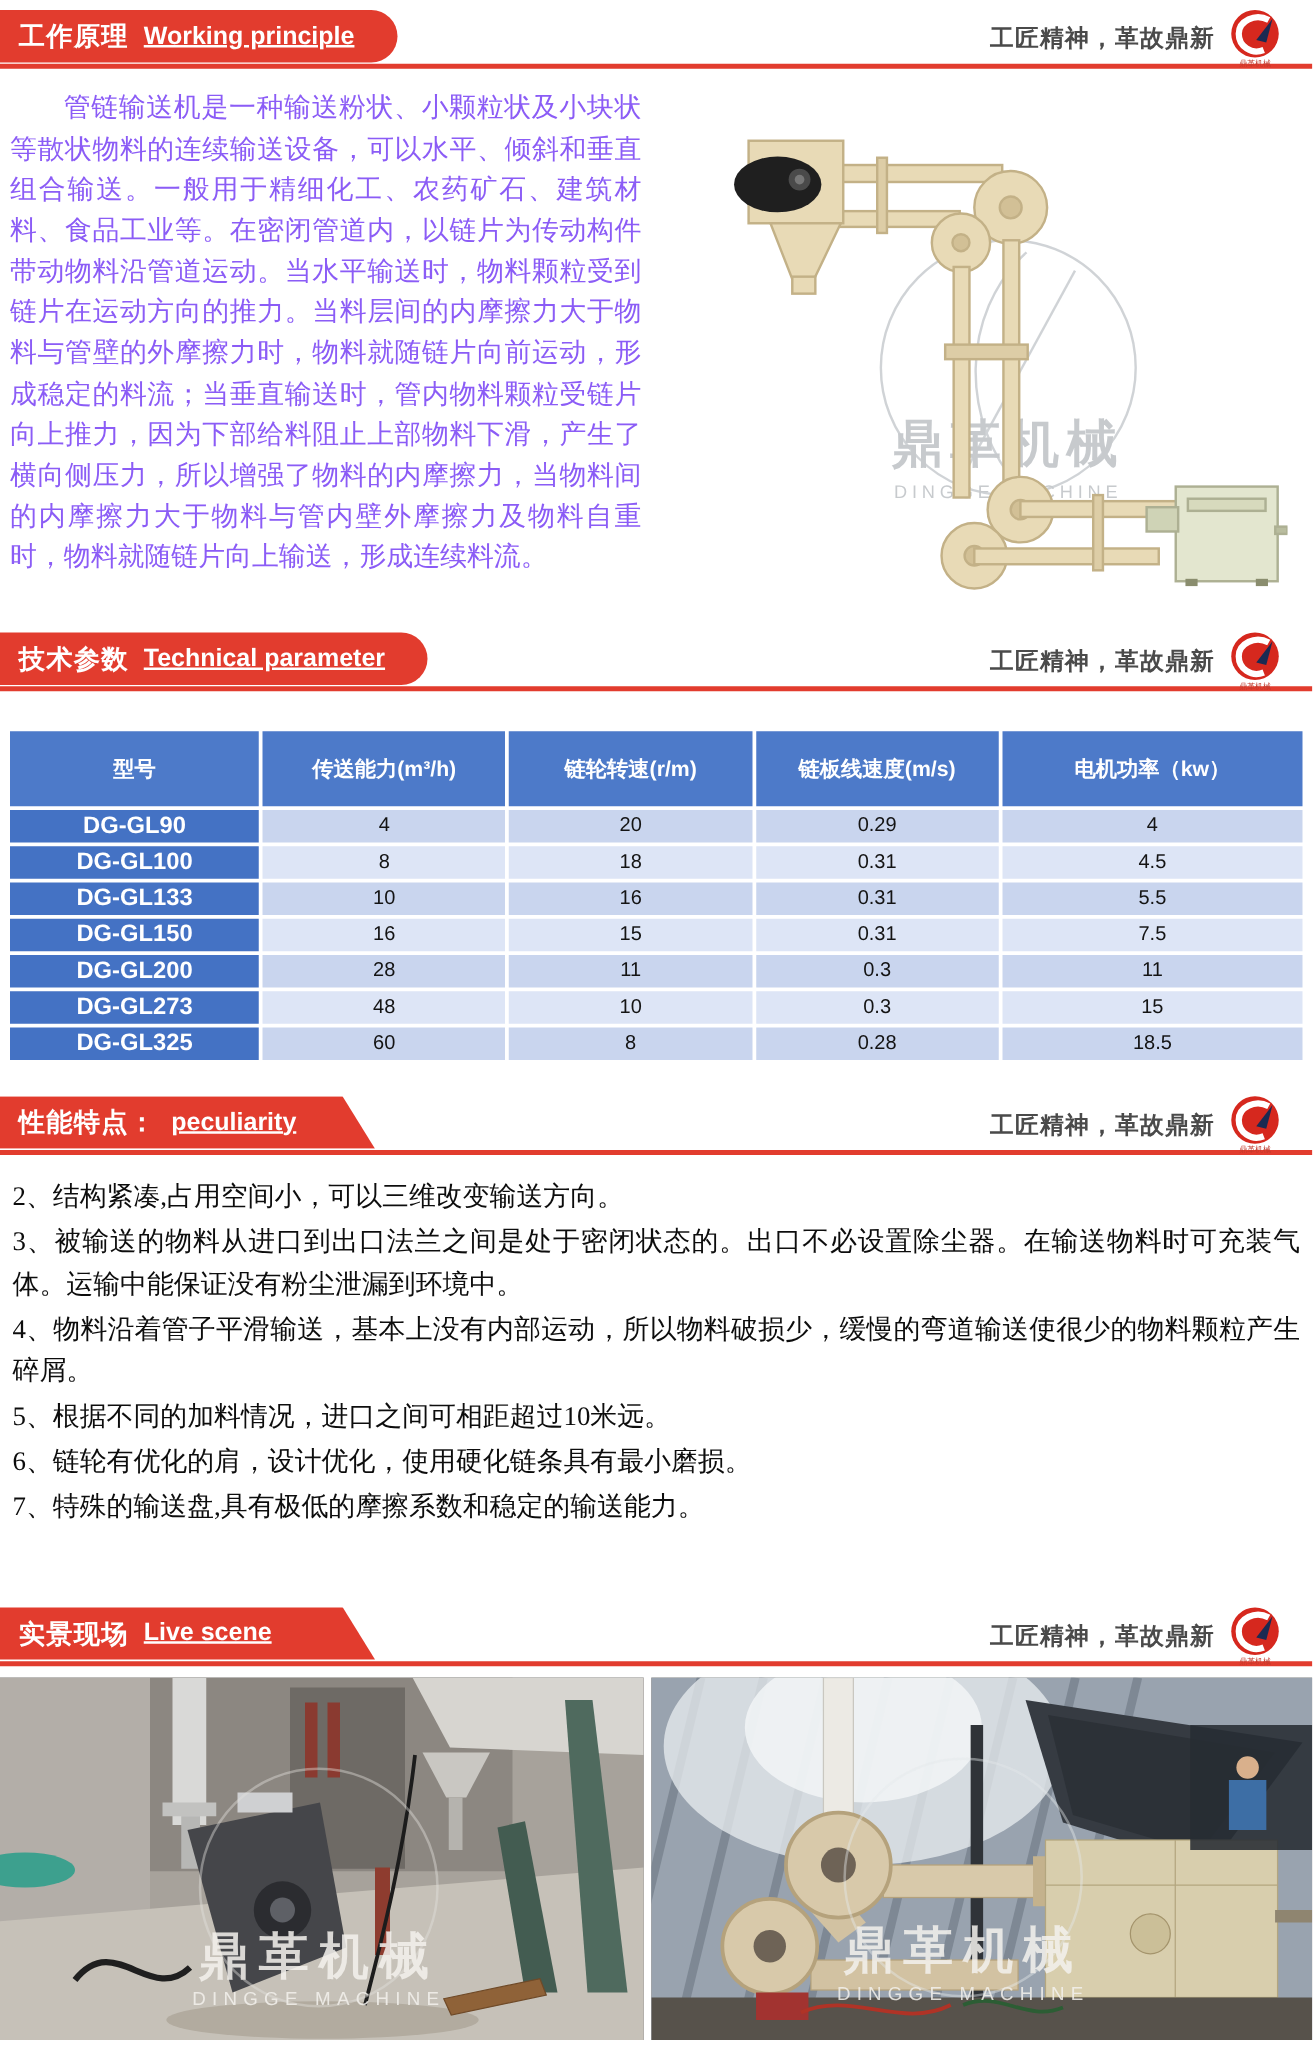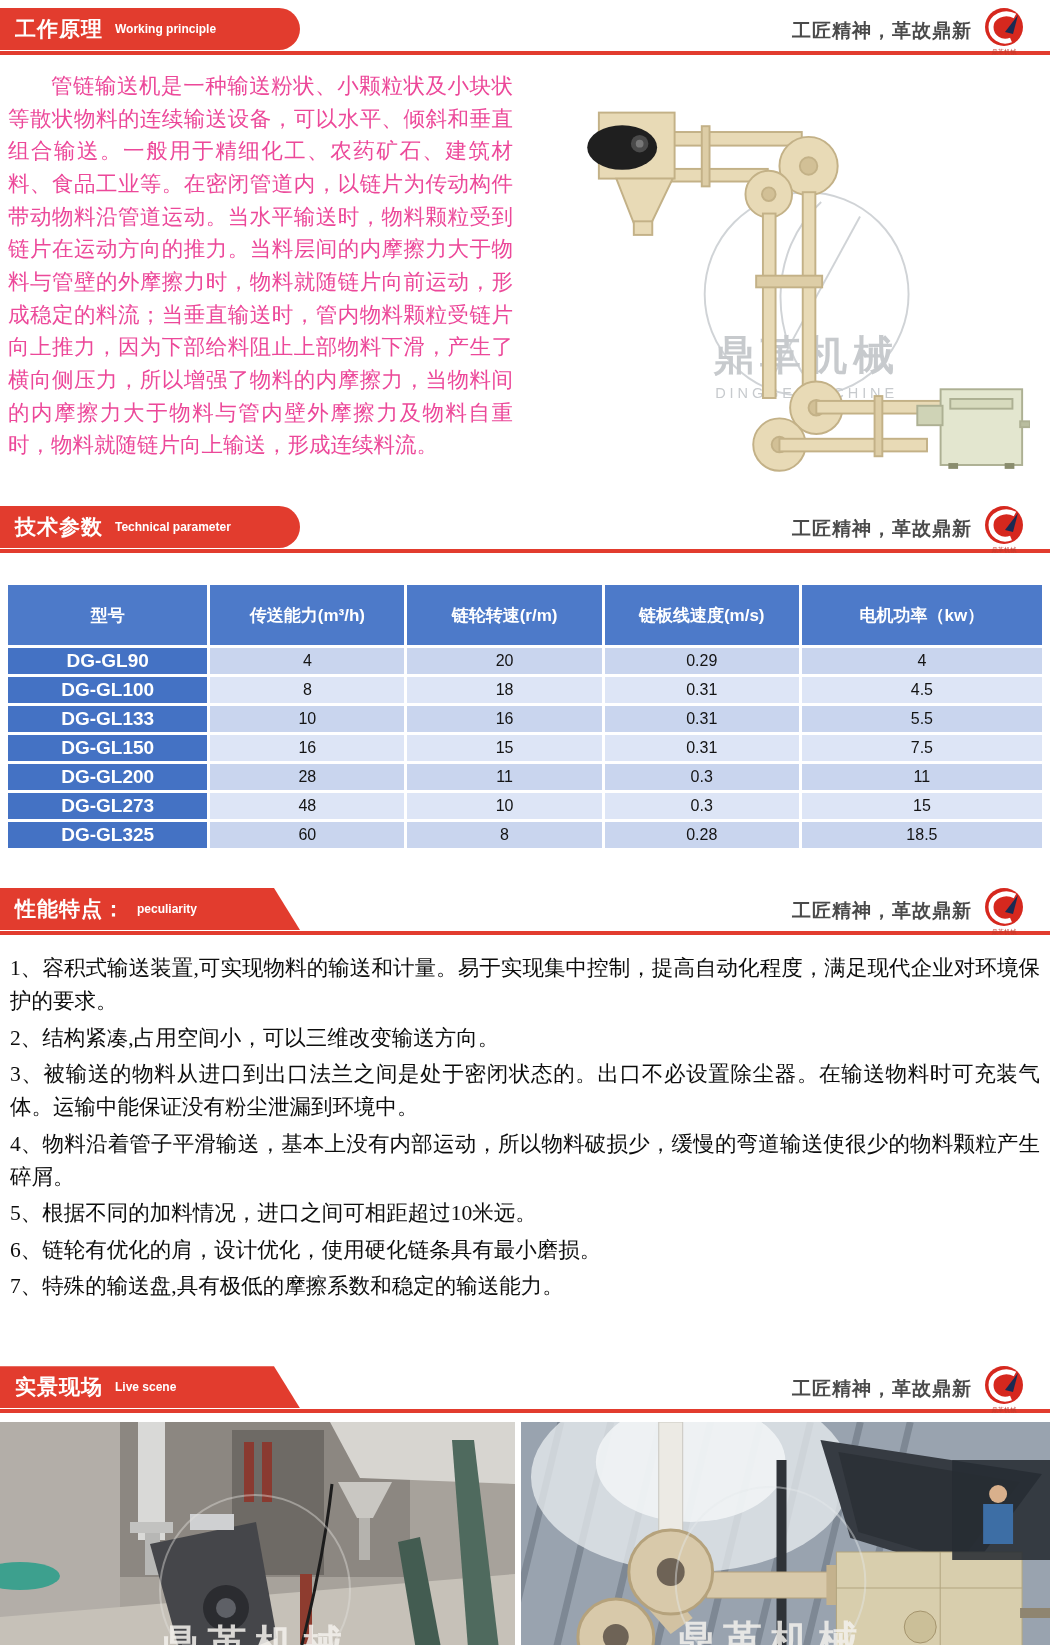--- a/index.html
+++ b/index.html
@@ -13,37 +13,37 @@
   
   .sec-header { position:relative; height:58px; width:100%;text-align:center; }
   .redline { position:absolute; left:0; right:0; top:51px; height:4px; background:#e23c2e; }
   .banner {
     position:absolute; left:0; top:8px; height:42px; min-width:300px;
     background:#e23c2e; color:#fff; display:flex; align-items:center;
     padding:0 34px 0 15px; font-size:21px; font-weight:bold; letter-spacing:1px;
     border-radius:0 24px 24px 0;
   }
   .banner.slant { border-radius:0; clip-path:polygon(0 0, calc(100% - 26px) 0, 100% 100%, 0 100%); padding-right:44px; }
-  .banner .en { margin-left:12px; font-size:12px; letter-spacing:0; }
+  .banner .en { margin-left:12px; font-size:20px; letter-spacing:0;text-decoration:underline; }
   .slogan-box { position:absolute; right:24px; top:9px; height:44px; display:flex; align-items:center; gap:10px; }
   .slogan { font-size:19px; font-weight:bold; color:#4a4a4a; letter-spacing:1px; }
   .logo { width:44px; display:flex; flex-direction:column; align-items:center; line-height:1; }
   .logo .logo-cn { font-size:7px; color:#c0392b; margin-top:1px; white-space:nowrap; transform:scale(.9); }
 
   
   .wp-row { display:flex; padding:8px 8px 0 8px; }
   .wp-text {
     width:505px; margin:4px 0 0 0;
     font-family:"Liberation Serif","DejaVu Serif",serif;
-    font-size:21.5px; line-height:1.52; text-align:justify; text-indent:2em; color:#ec4899;
+    font-size:21.5px; line-height:1.52; text-align:justify; text-indent:2em; color:#8b5cf6;
   }
   .figure-box { flex:1; display:flex; justify-content:center; align-items:flex-start; }
 
   
-  .tech-table { width:1040px; margin:26px 5px 11px 5px; border-collapse:separate; border-spacing:3px; background:#fff; }
+  .tech-table { width:1040px; margin:26px 5px 0 5px; border-collapse:separate; border-spacing:3px; background:#fff; }
   .tech-table th {
     background:#4d7ac9; color:#fff; font-size:17px; font-weight:bold;
     height:60px; text-align:center; vertical-align:middle;
   }
   .tech-table td { height:26px; font-size:16px; text-align:center; vertical-align:middle; color:#141414; }
   .tech-table td:first-child { background:#4472c4; color:#fff; font-weight:bold; font-size:19px; }
   .tech-table tbody tr:nth-child(odd)  td:not(:first-child){ background:#c9d5ee; }
   .tech-table tbody tr:nth-child(even) td:not(:first-child){ background:#dde5f6; }
   .tech-table th:nth-child(1){ width:19.5%; }
   .tech-table th:nth-child(2){ width:19%; }
@@ -252,21 +252,20 @@
           <circle cx="20" cy="20" r="19" fill="#d6281e"></circle>
           <path d="M31 9 C20 3 7 10 7 20 C7 30 17 37 27 33" stroke="#fff" stroke-width="5" fill="none"></path>
           <path d="M21 25 L34 8 L29 27 Z" fill="#1b2a52"></path>
         </svg>
         <span class="logo-cn">鼎革机械</span>
       </span>
     </div>
   </div>
 
   <div class="feature-list">
-      <div class="feature-item">1、容积式输送装置,可实现物料的输送和计量。易于实现集中控制，提高自动化程度，满足现代企业对环境保护的要求。</div>
       <div class="feature-item">2、结构紧凑,占用空间小，可以三维改变输送方向。</div>
       <div class="feature-item">3、被输送的物料从进口到出口法兰之间是处于密闭状态的。出口不必设置除尘器。在输送物料时可充装气体。运输中能保证没有粉尘泄漏到环境中。</div>
       <div class="feature-item">4、物料沿着管子平滑输送，基本上没有内部运动，所以物料破损少，缓慢的弯道输送使很少的物料颗粒产生碎屑。</div>
       <div class="feature-item">5、根据不同的加料情况，进口之间可相距超过10米远。</div>
       <div class="feature-item">6、链轮有优化的肩，设计优化，使用硬化链条具有最小磨损。</div>
       <div class="feature-item">7、特殊的输送盘,具有极低的摩擦系数和稳定的输送能力。</div>
     </div>
 
   <div class="pre-live-gap"></div>
 

